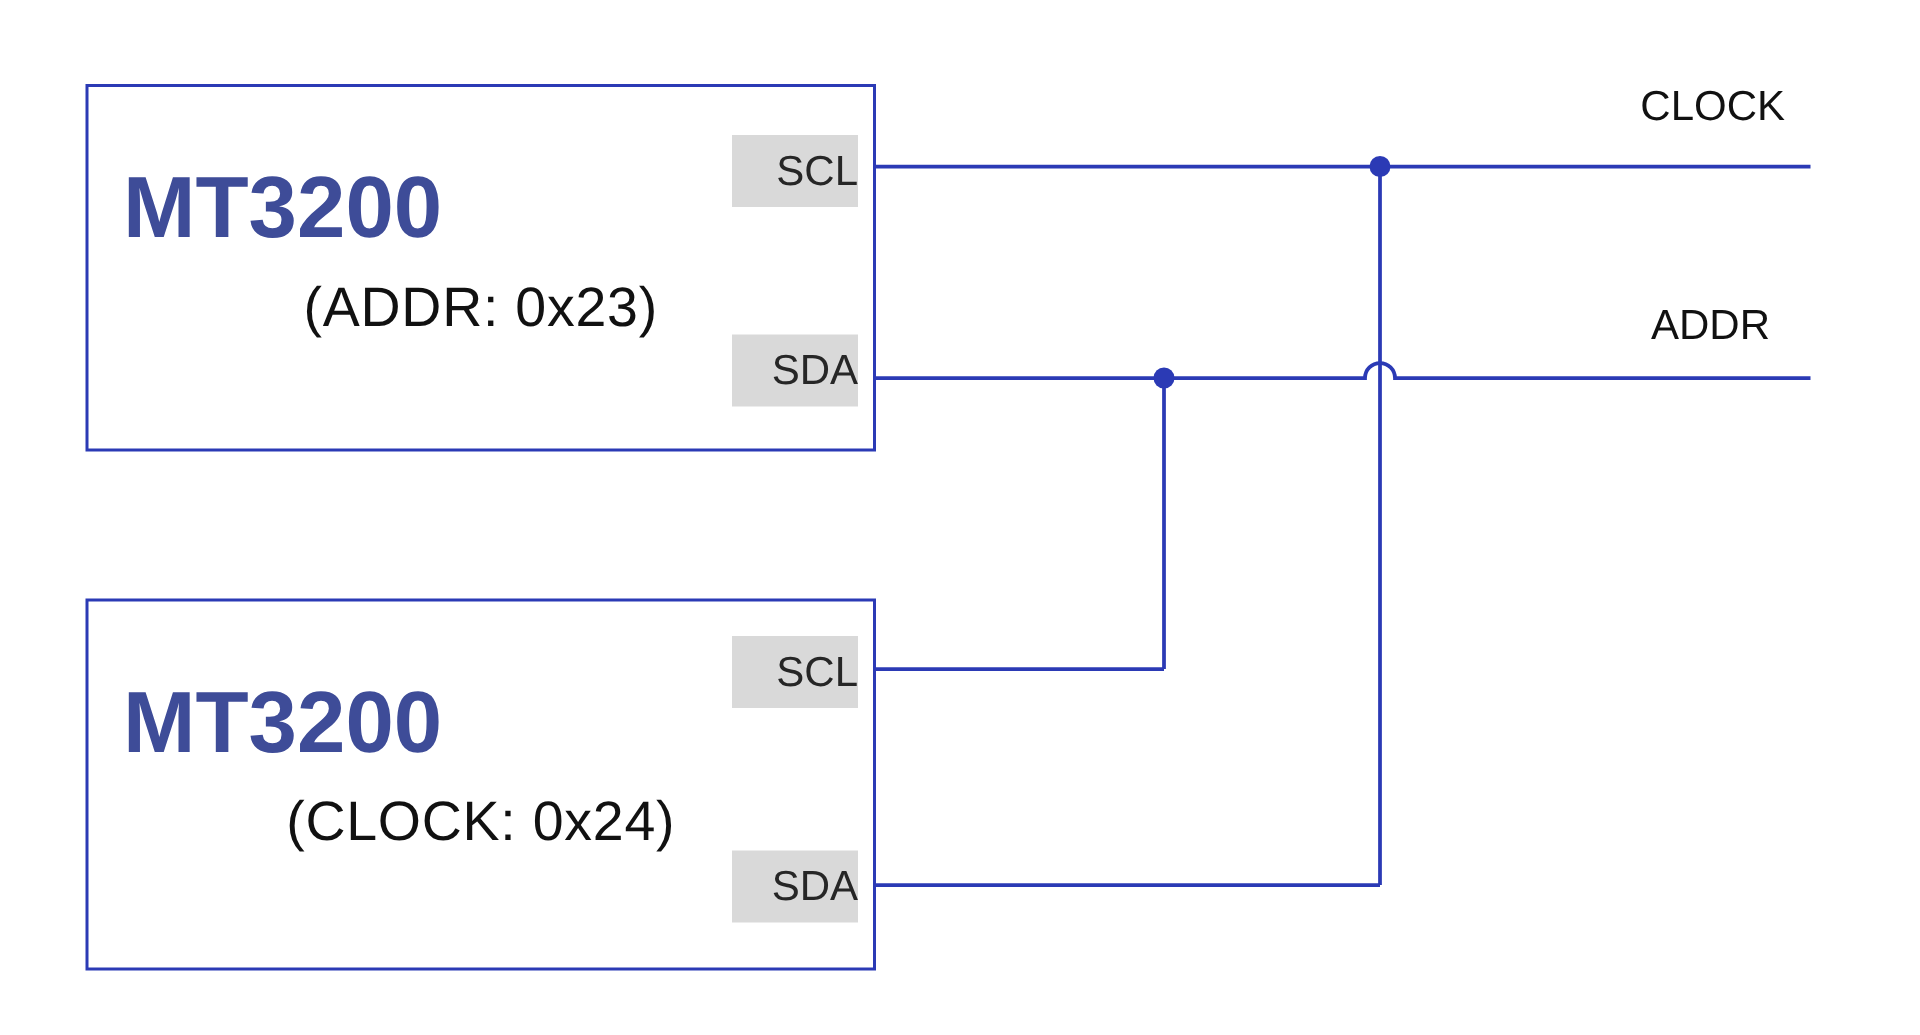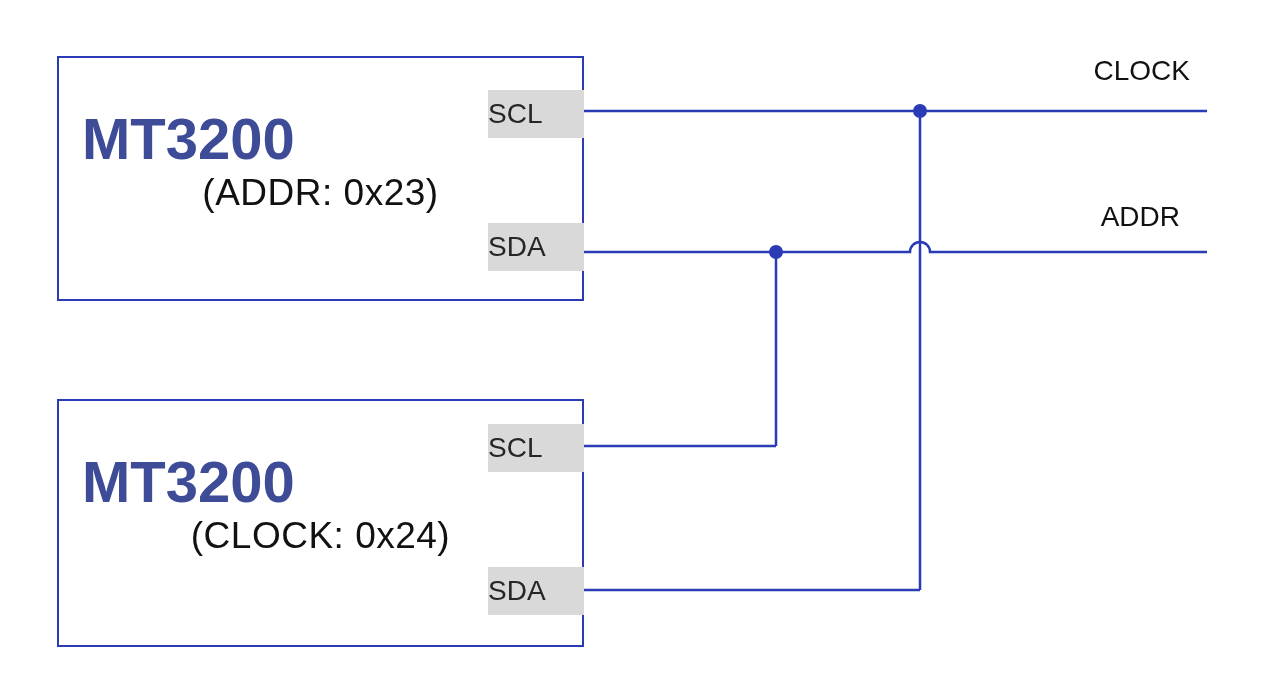--- a/index.html
+++ b/index.html
@@ -33,33 +33,33 @@
   .device-box-2{top:399px;height:248px;}
   .device-name{
     position:absolute;left:0;top:52px;width:100%;
     text-align:left;
     font-size:58px;font-weight:bold;line-height:1;
     color:var(--device-name);
     letter-spacing:0px;
     margin-left:23px;
   }
   .device-addr{
-    position:absolute;left:0;top:113px;width:100%;
+    position:absolute;left:0;top:125px;width:100%;
     text-align:center;
     font-size:37px;line-height:1.2;
     color:var(--label-text);
     letter-spacing:0.5px;
   }
   .pin{
     position:absolute;
-    left:429px;width:96px;height:48px;
+    left:429px;width:84px;height:48px;
     background:var(--pin-bg);
     color:var(--pin-text);
     font-size:28px;line-height:48px;
-    text-align:left;
+    text-align:right;
   }
   .pin-scl-1{top:32px;}
   .pin-sda-1{top:165px;}
   .pin-scl-2{top:23px;}
   .pin-sda-2{top:166px;}
   .bus-label{
     position:absolute;
     font-size:28px;line-height:1;
     color:var(--label-text);
     text-align:right;

